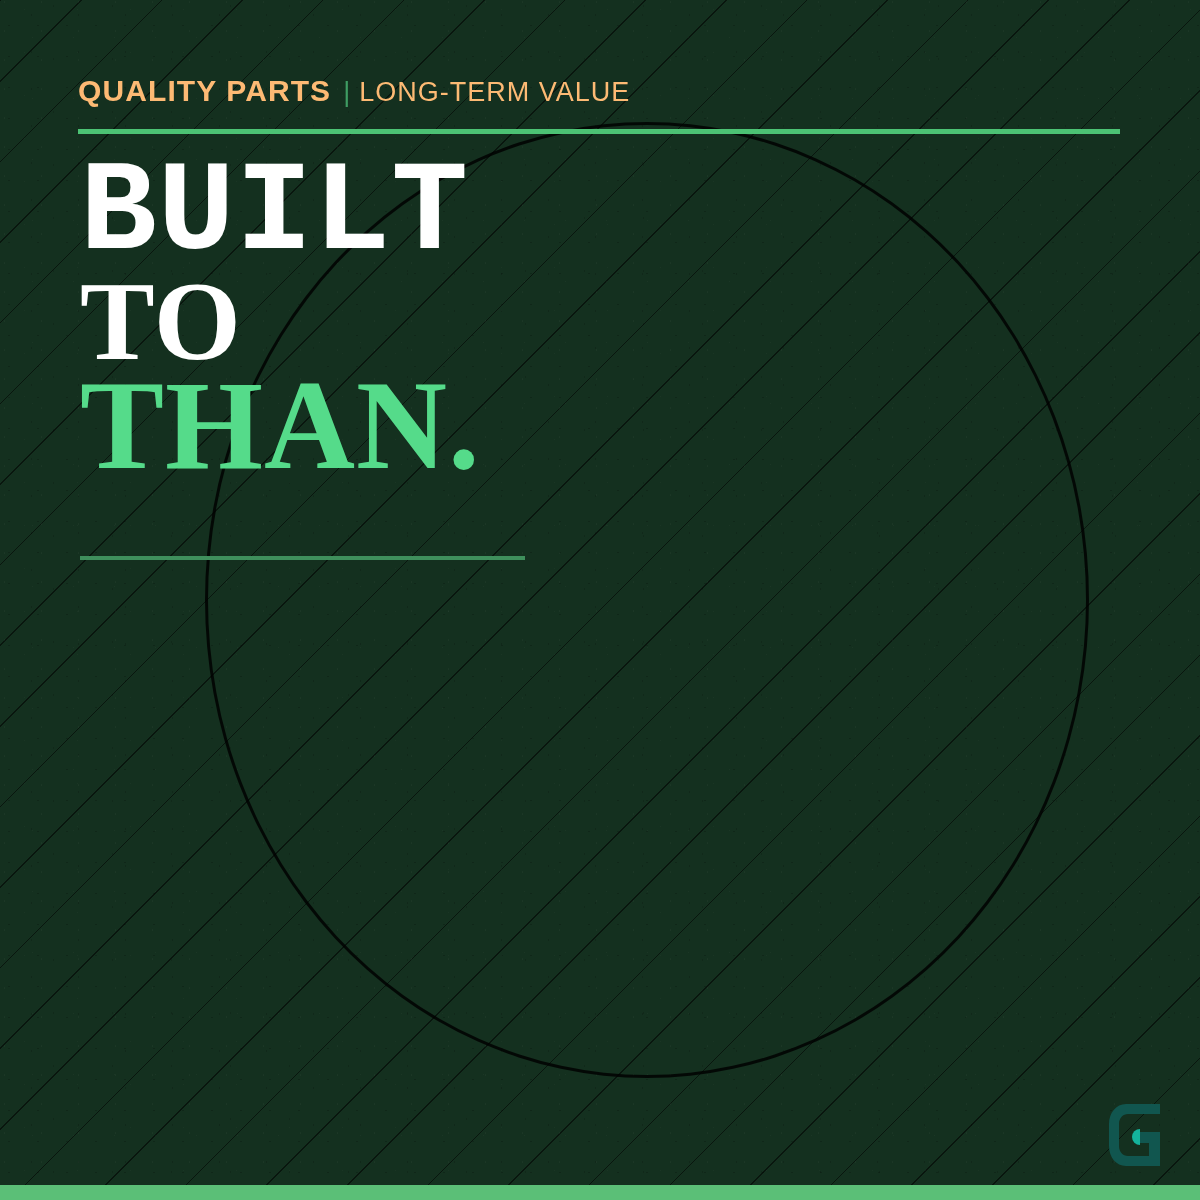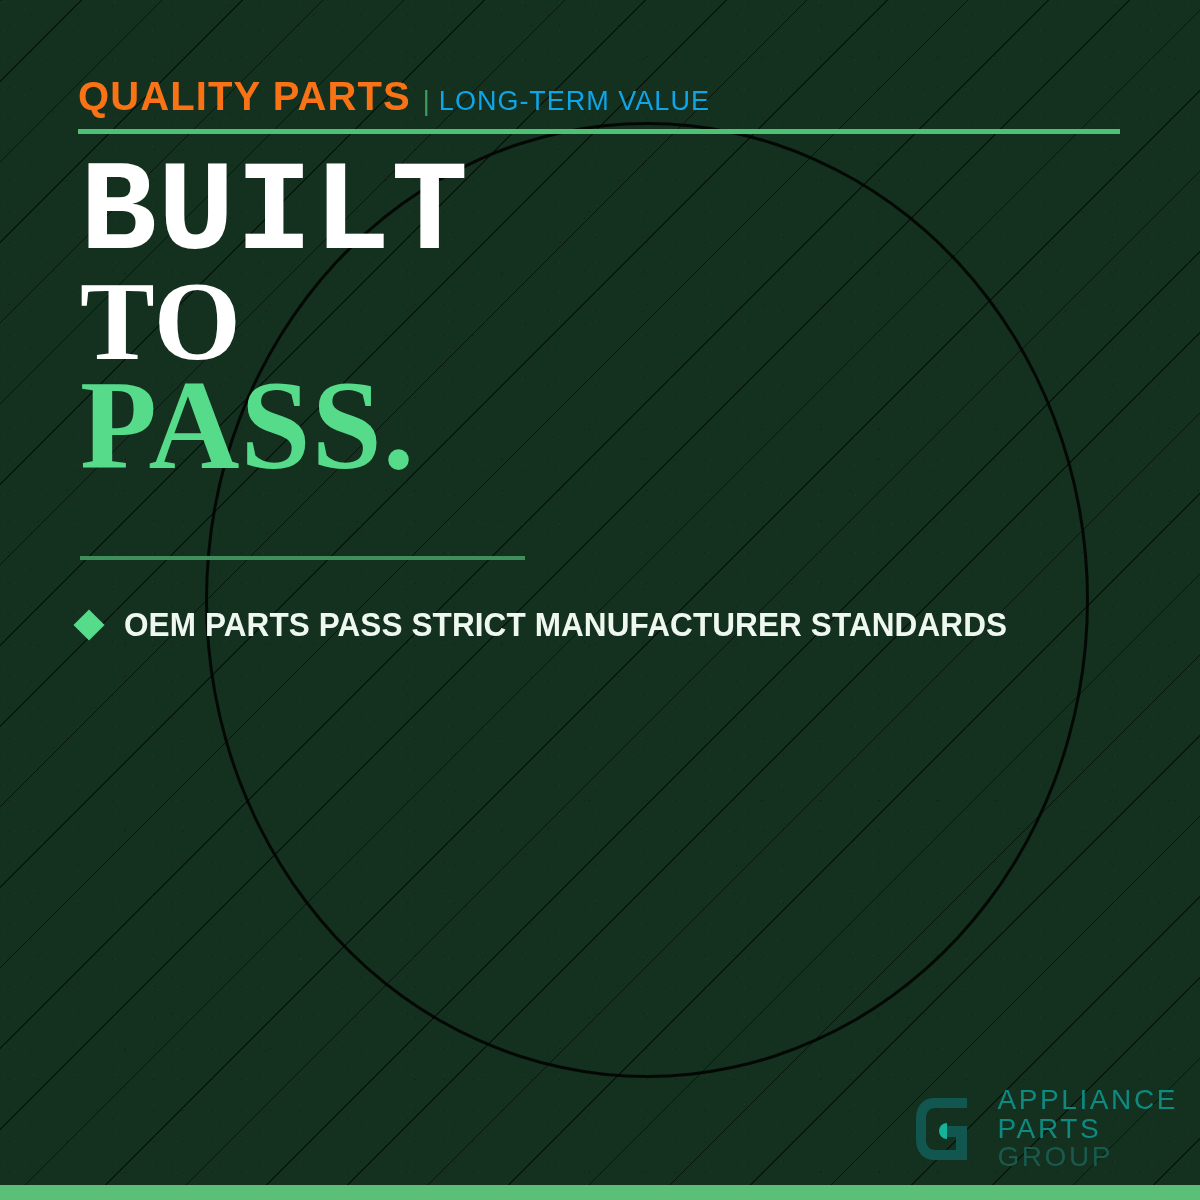--- a/index.html
+++ b/index.html
@@ -56,30 +56,30 @@
   
   .content { position:relative; z-index:5; height:100%; }
 
   
   .eyebrow {
     position:absolute; left:78px; top:74px;
     display:flex; align-items:baseline; gap:0;
     white-space:nowrap;
   }
   .eyebrow-main {
-    font-size:40px; font-weight:bold; letter-spacing:1.1px;
-    color:#f97316;
+    font-size:30px; font-weight:bold; letter-spacing:1.1px;
+    color:#fdba74;
   }
   .eyebrow-sep {
     font-size:27px; font-weight:400; color:#3f9c63;
     margin:0 9px 0 12px;
   }
   .eyebrow-sub {
     font-size:27px; font-weight:400; letter-spacing:1.0px;
-    color:#0ea5e9;
+    color:#fdba74;
   }
   .rule-top {
     position:absolute; left:78px; top:129px;
     width:1042px; height:5px;
     background:#4cc274;
   }
 
   
   .headline {
     position:absolute; left:80px; top:154px;
@@ -171,47 +171,38 @@
     <div class="eyebrow">
       <span class="eyebrow-main">QUALITY PARTS</span>
       <span class="eyebrow-sep">|</span>
       <span class="eyebrow-sub">LONG-TERM VALUE</span>
     </div>
     <div class="rule-top"></div>
 
     <div class="headline">
       <span class="l1">BUILT</span>
       <span class="l2">TO</span>
-      <span class="l3">PASS.</span>
+      <span class="l3">THAN.</span>
     </div>
     <div class="rule-mid"></div>
 
     <div class="bullets">
 
-      <div class="bullet-row">
-        <span class="bullet-dot"></span>
-        <span class="bullet-text">OEM PARTS PASS STRICT MANUFACTURER STANDARDS</span>
-      </div>
 
 
 
 
     </div>
 
     <div class="logo">
       <span class="logo-mark">
         <svg width="74" height="74" viewBox="0 0 74 74" aria-hidden="true">
           <path d="M56 6 H22 C12 6 5 15 5 26 V48 C5 59 12 68 22 68 H56 V34 H36 V45 H45 V58 H24
                    C19 58 15 54 15 48 V26 C15 20 19 16 24 16 H56 Z" fill="#11564f"></path>
           <path d="M36 31 a8 8 0 0 0 0 16 z" fill="#14b39c"></path>
         </svg>
       </span>
-      <span class="logo-words">
-        <span class="lw1">APPLIANCE</span>
-        <span class="lw2">PARTS</span>
-        <span class="lw3">GROUP</span>
-      </span>
     </div>
 
   </div>
 
   <div class="bottom-bar"></div>
 </div>
 
 </body></html>

